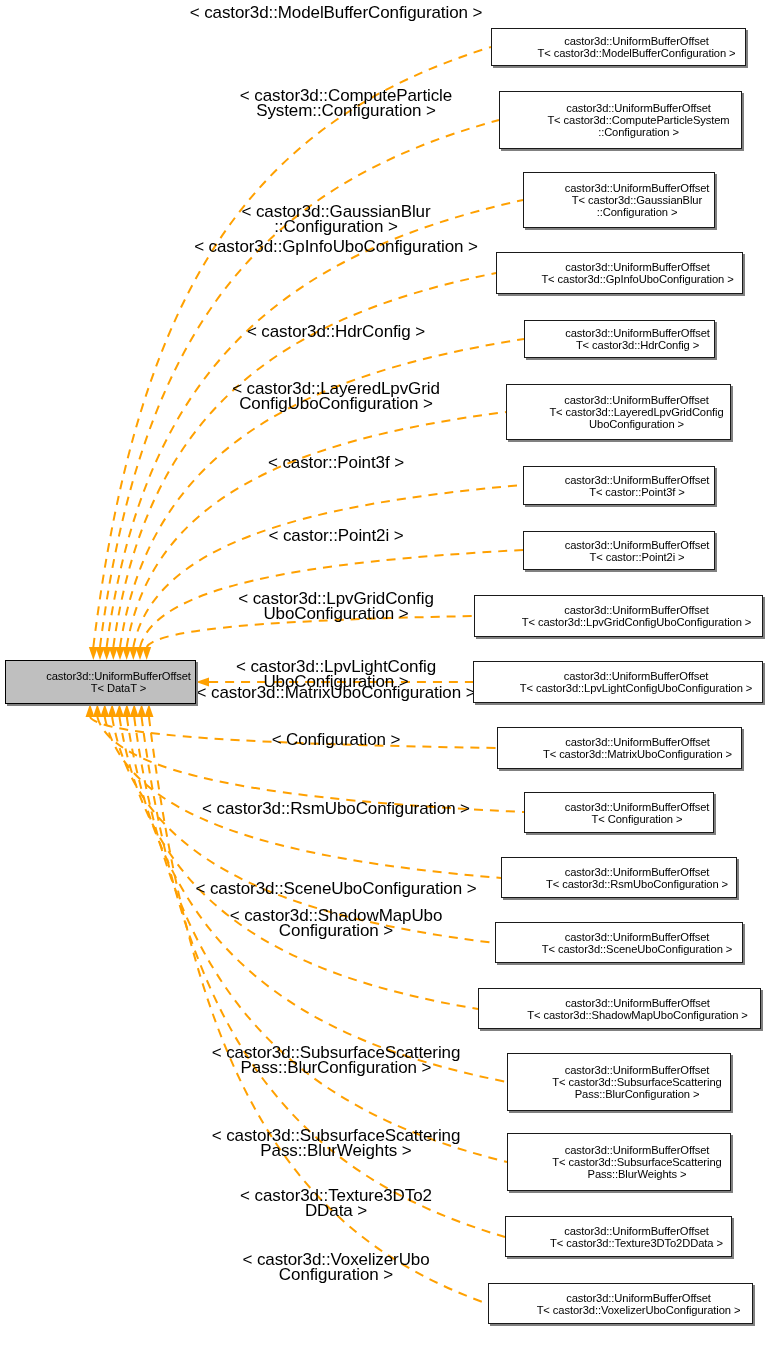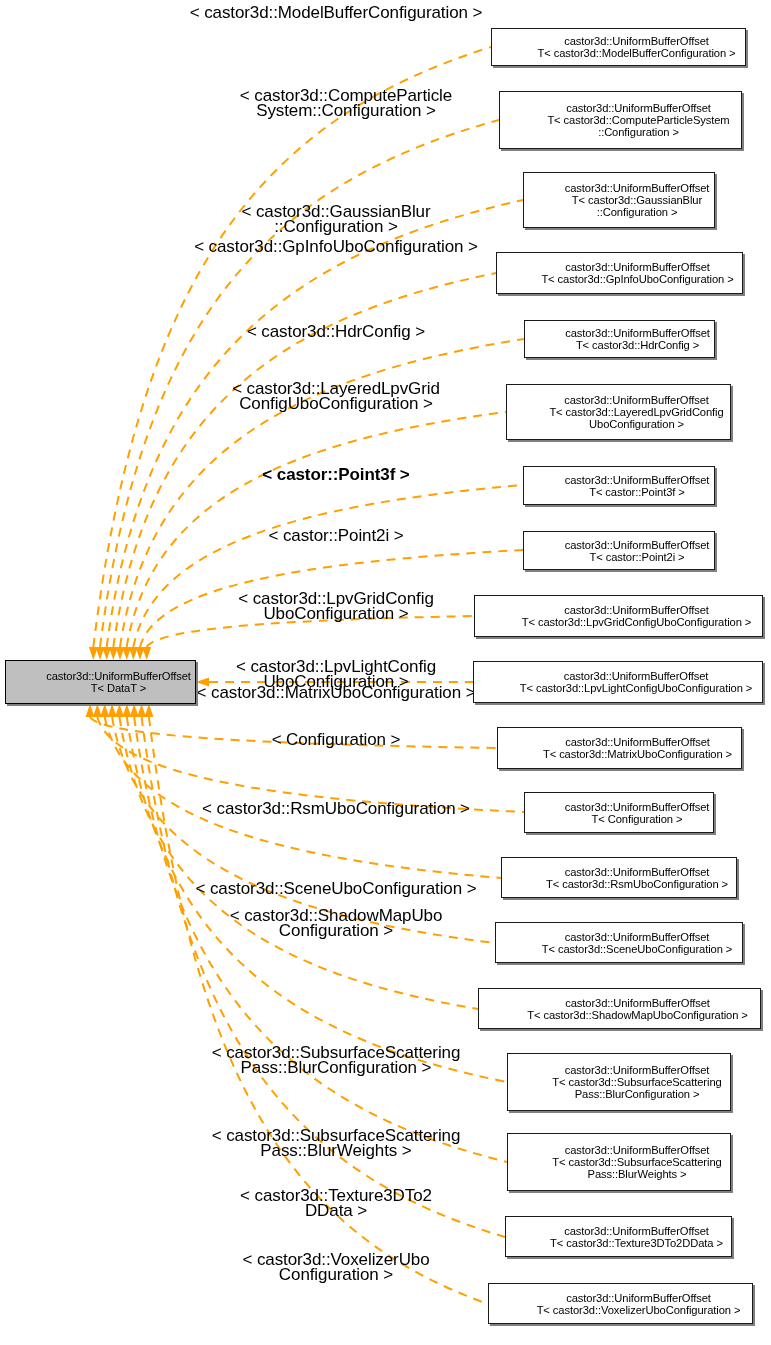--- a/index.html
+++ b/index.html
@@ -126,21 +126,21 @@
       <div class="node" style="left: 524px; top: 320px; width: 191px; height: 38px;">castor3d::UniformBufferOffset
 T&lt; castor3d::HdrConfig &gt;</div>
       <div class="edge-label" style="left: 336px; top: 324px;">&lt; castor3d::HdrConfig &gt;</div>
       <div class="node" style="left: 506px; top: 384px; width: 225px; height: 56px;">castor3d::UniformBufferOffset
 T&lt; castor3d::LayeredLpvGridConfig
 UboConfiguration &gt;</div>
       <div class="edge-label" style="left: 336px; top: 381px;">&lt; castor3d::LayeredLpvGrid
 ConfigUboConfiguration &gt;</div>
       <div class="node" style="left: 523px; top: 466px; width: 192px; height: 39px;">castor3d::UniformBufferOffset
 T&lt; castor::Point3f &gt;</div>
-      <div class="edge-label" style="left: 336px; top: 467px; font-weight: bold;">&lt; castor::Point3f &gt;</div>
+      <div class="edge-label" style="left: 336px; top: 455px;">&lt; castor::Point3f &gt;</div>
       <div class="node" style="left: 523px; top: 531px; width: 192px; height: 39px;">castor3d::UniformBufferOffset
 T&lt; castor::Point2i &gt;</div>
       <div class="edge-label" style="left: 336px; top: 528px;">&lt; castor::Point2i &gt;</div>
       <div class="node" style="left: 474px; top: 595px; width: 289px; height: 42px;">castor3d::UniformBufferOffset
 T&lt; castor3d::LpvGridConfigUboConfiguration &gt;</div>
       <div class="edge-label" style="left: 336px; top: 591px;">&lt; castor3d::LpvGridConfig
 UboConfiguration &gt;</div>
       <div class="node" style="left: 473px; top: 661px; width: 290px; height: 42px;">castor3d::UniformBufferOffset
 T&lt; castor3d::LpvLightConfigUboConfiguration &gt;</div>
       <div class="edge-label" style="left: 336px; top: 659px;">&lt; castor3d::LpvLightConfig

